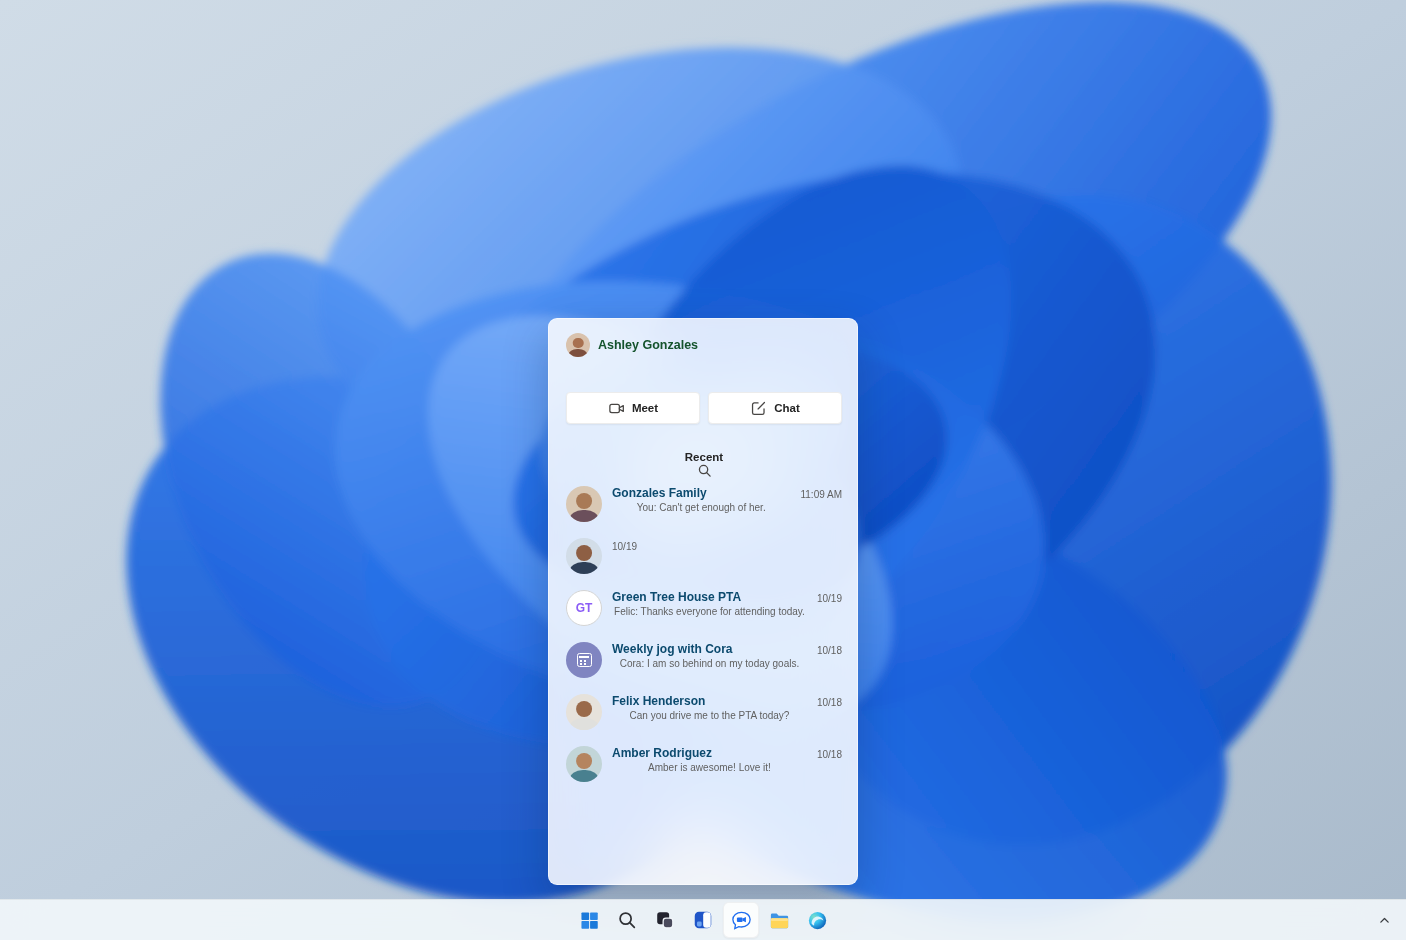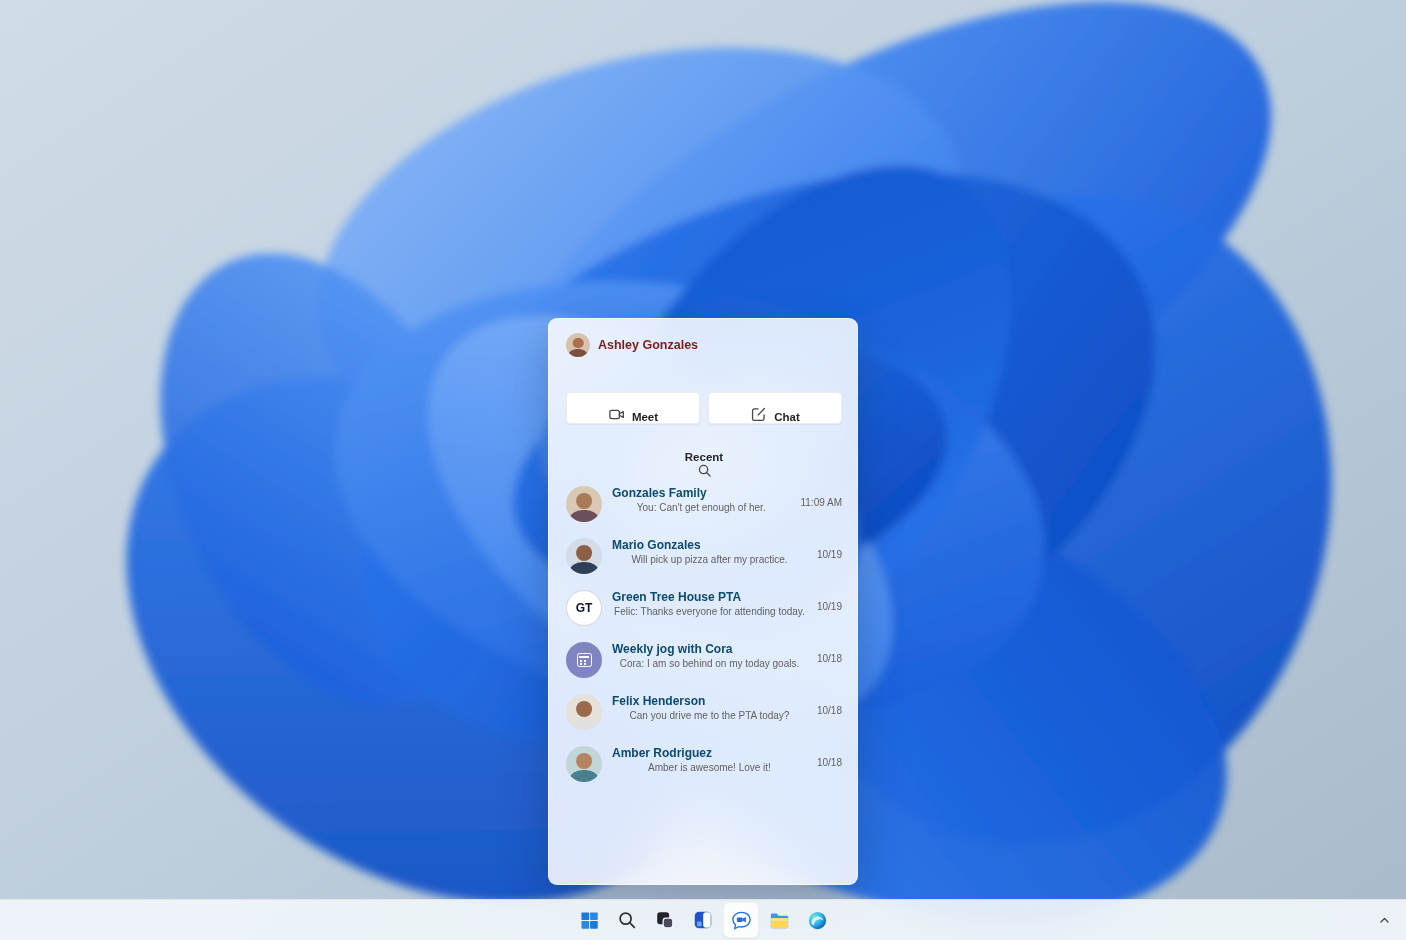--- a/index.html
+++ b/index.html
@@ -13,38 +13,38 @@
     backdrop-filter:blur(28px) saturate(140%);
     -webkit-backdrop-filter:blur(28px) saturate(140%);
     border:1px solid rgba(255,255,255,0.55);
     border-radius:9px;
     box-shadow:0 18px 45px rgba(10,40,90,0.30);
     box-sizing:border-box;
     padding:0 15px 0 17px;
     color:#1f1f1f;
   }
   .fly-header{display:flex;align-items:center;gap:8px;margin-top:14px;height:24px;}
-  .user-name{font-size:12.5px;font-weight:600;color:#7f1d1d;}
+  .user-name{font-size:12.5px;font-weight:600;color:#14532d;}
   .actions{display:grid;grid-template-columns:1fr 1fr;gap:8px;margin-top:35px;height:32px;}
   .action-btn{
-    display:flex;align-items:flex-end;justify-content:center;gap:7px;
+    display:flex;align-items:center;justify-content:center;gap:7px;
     background:#ffffff;border:1px solid #ececec;border-radius:4px;
     box-shadow:0 1px 2px rgba(0,0,0,0.06);cursor:pointer;
     font-family:inherit;font-size:11.5px;font-weight:600;color:#242424;height:32px;padding:0;
   }
   .recent-row{display:flex;align-items:center;justify-content:space-between;margin-top:27px;height:16px;flex-direction:column;}
   .recent-label{font-size:11.5px;font-weight:700;color:#242424;}
   .icon-btn{background:none;border:none;padding:0;margin:0;cursor:pointer;display:flex;align-items:center;}
 
   .conv-list{margin-top:11px;height:364px;overflow:hidden;}
   .conv-row{display:flex;align-items:flex-start;height:52px;box-sizing:border-box;padding-top:8px;gap:10px;cursor:pointer;}
   .conv-text{flex:1;min-width:0;display:flex;flex-direction:column;}
   .conv-title{font-size:12px;line-height:15px;font-weight:600;color:#0c4a6e;white-space:nowrap;overflow:hidden;text-overflow:ellipsis;}
   .conv-preview{font-size:10px;line-height:14px;color:#616161;white-space:nowrap;overflow:hidden;text-overflow:ellipsis;text-align:center;}
-  .conv-time{font-size:10px;line-height:15px;color:#616161;margin-top:9px;flex:none;}
+  .conv-time{font-size:10px;line-height:15px;color:#616161;margin-top:1px;flex:none;}
 
   .avatar{width:36px;height:36px;border-radius:50%;flex:none;position:relative;overflow:hidden;background:#d7dde4;}
   .avatar.sm{width:24px;height:24px;}
   .avatar.photo{background:var(--bg,#d7dde4);}
   .avatar.photo::before{content:'';position:absolute;left:50%;top:20%;width:44%;height:44%;transform:translateX(-50%);border-radius:50%;background:var(--skin,#a07a5a);}
   .avatar.photo::after{content:'';position:absolute;left:50%;top:66%;width:80%;height:55%;transform:translateX(-50%);border-radius:46% 46% 40% 40%;background:var(--cloth,#5a6a7a);}
   .avatar.initials{display:flex;align-items:center;justify-content:center;font-size:12px;font-weight:600;border:1px solid #d4d4d4;box-sizing:border-box;}
   .avatar.cal{display:flex;align-items:center;justify-content:center;}
   .cal-glyph{width:13px;height:12px;border:1.6px solid #fff;border-radius:2.5px;position:relative;display:block;}
   .cal-glyph::before{content:'';position:absolute;left:1.5px;right:1.5px;top:2.2px;height:1.6px;background:#fff;}
@@ -164,29 +164,25 @@
       <span class="conv-text">
         <span class="conv-title">Gonzales Family</span>
         <span class="conv-preview">You: Can't get enough of her.</span>
       </span>
       <span class="conv-time">11:09 AM</span>
     </div>
 
 
     <div class="conv-row">
       <span class="avatar photo" style="--bg: #d2dde8; --skin: #8e5f44; --cloth: #2e3f57;"></span>
-      <span class="conv-text">
-        <span class="conv-title">Mario Gonzales</span>
-        <span class="conv-preview">Will pick up pizza after my practice.</span>
-      </span>
       <span class="conv-time">10/19</span>
     </div>
 
     <div class="conv-row">
-      <span class="avatar initials" style="background: rgb(255, 255, 255); color: #0f172a; text-align: center;">GT</span>
+      <span class="avatar initials" style="background: rgb(255, 255, 255); color: #8b5cf6; text-align: center;">GT</span>
       <span class="conv-text">
         <span class="conv-title">Green Tree House PTA</span>
         <span class="conv-preview">Felic: Thanks everyone for attending today.</span>
       </span>
       <span class="conv-time">10/19</span>
     </div>
 
     <div class="conv-row">
       <span class="avatar cal" style="background: rgb(128, 133, 193);">
             <span class="cal-glyph"></span>

